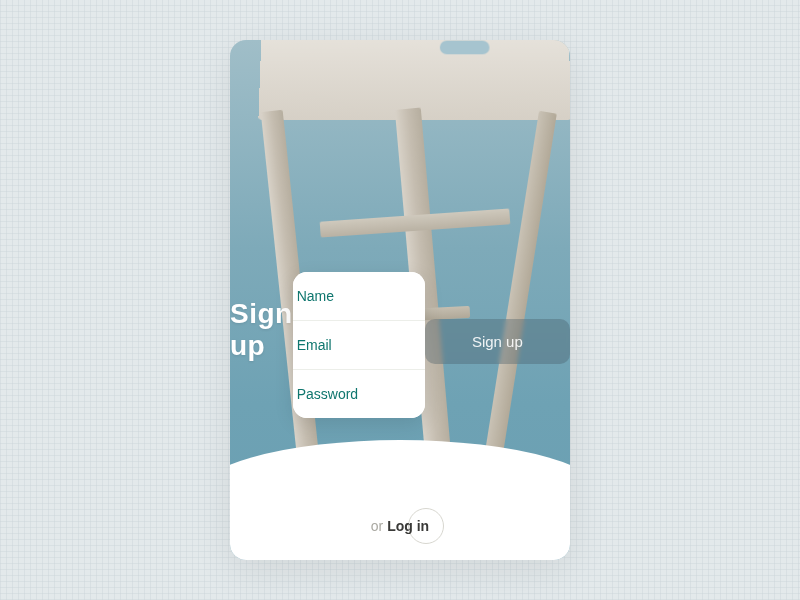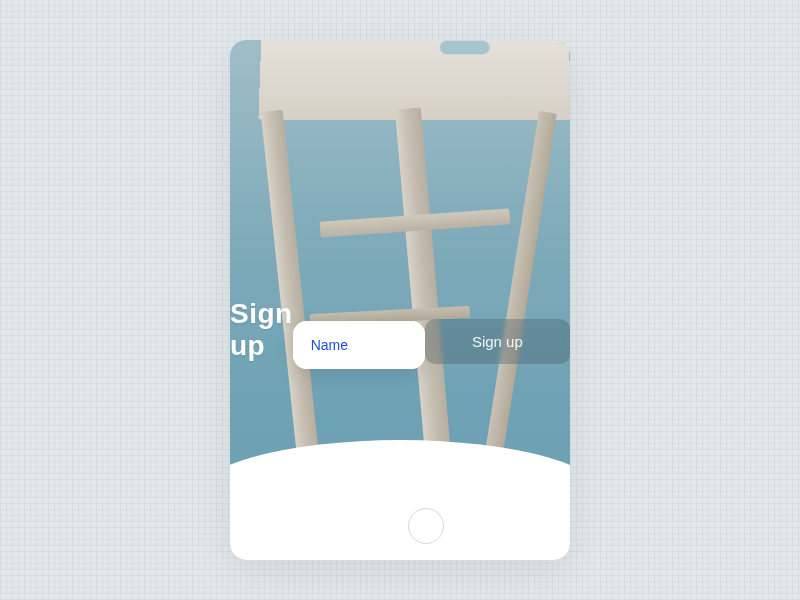--- a/index.html
+++ b/index.html
@@ -80,25 +80,25 @@
       width: 250px;
       background: #fff;
       border-radius: 14px;
       box-shadow: 0 6px 20px rgba(0,0,0,0.1);
       overflow: hidden;
     }
     .field {
       border: none;
       border-bottom: 1px solid #eceee9;
       width: 100%;
-      padding: 16px 18px;
+      padding: 16px 4px;
       font-size: 14px;
       display: flex;
       align-items: center;
-      color: #1d4ed8;
+      color: #0f766e;
       background: #fff;
       cursor: text;
     }
     .field:last-child { border-bottom: none; }
     .signup-btn {
       margin-top: 22px;
       width: 250px;
       padding: 14px;
       text-align: center;
       background: rgba(70,90,100,0.35);
@@ -160,20 +160,25 @@
     <div class="leg leg3"></div>
     <div class="rung1"></div>
     <div class="rung2"></div>
   </div>
 
   <div class="content">
     <div class="title">Sign up</div>
 
     <div class="form-card">
       <div class="field">Name</div>
+      <div class="field">Email</div>
+      <div class="field">Password</div>
     </div>
 
     <div class="signup-btn">Sign up</div>
   </div>
 
   <div class="footer-curve"></div>
   <div class="circle"></div>
+  <div class="footer-text">
+    <span>or </span><span class="login-link">Log in</span>
+  </div>
 </div>
 
 </body></html>

